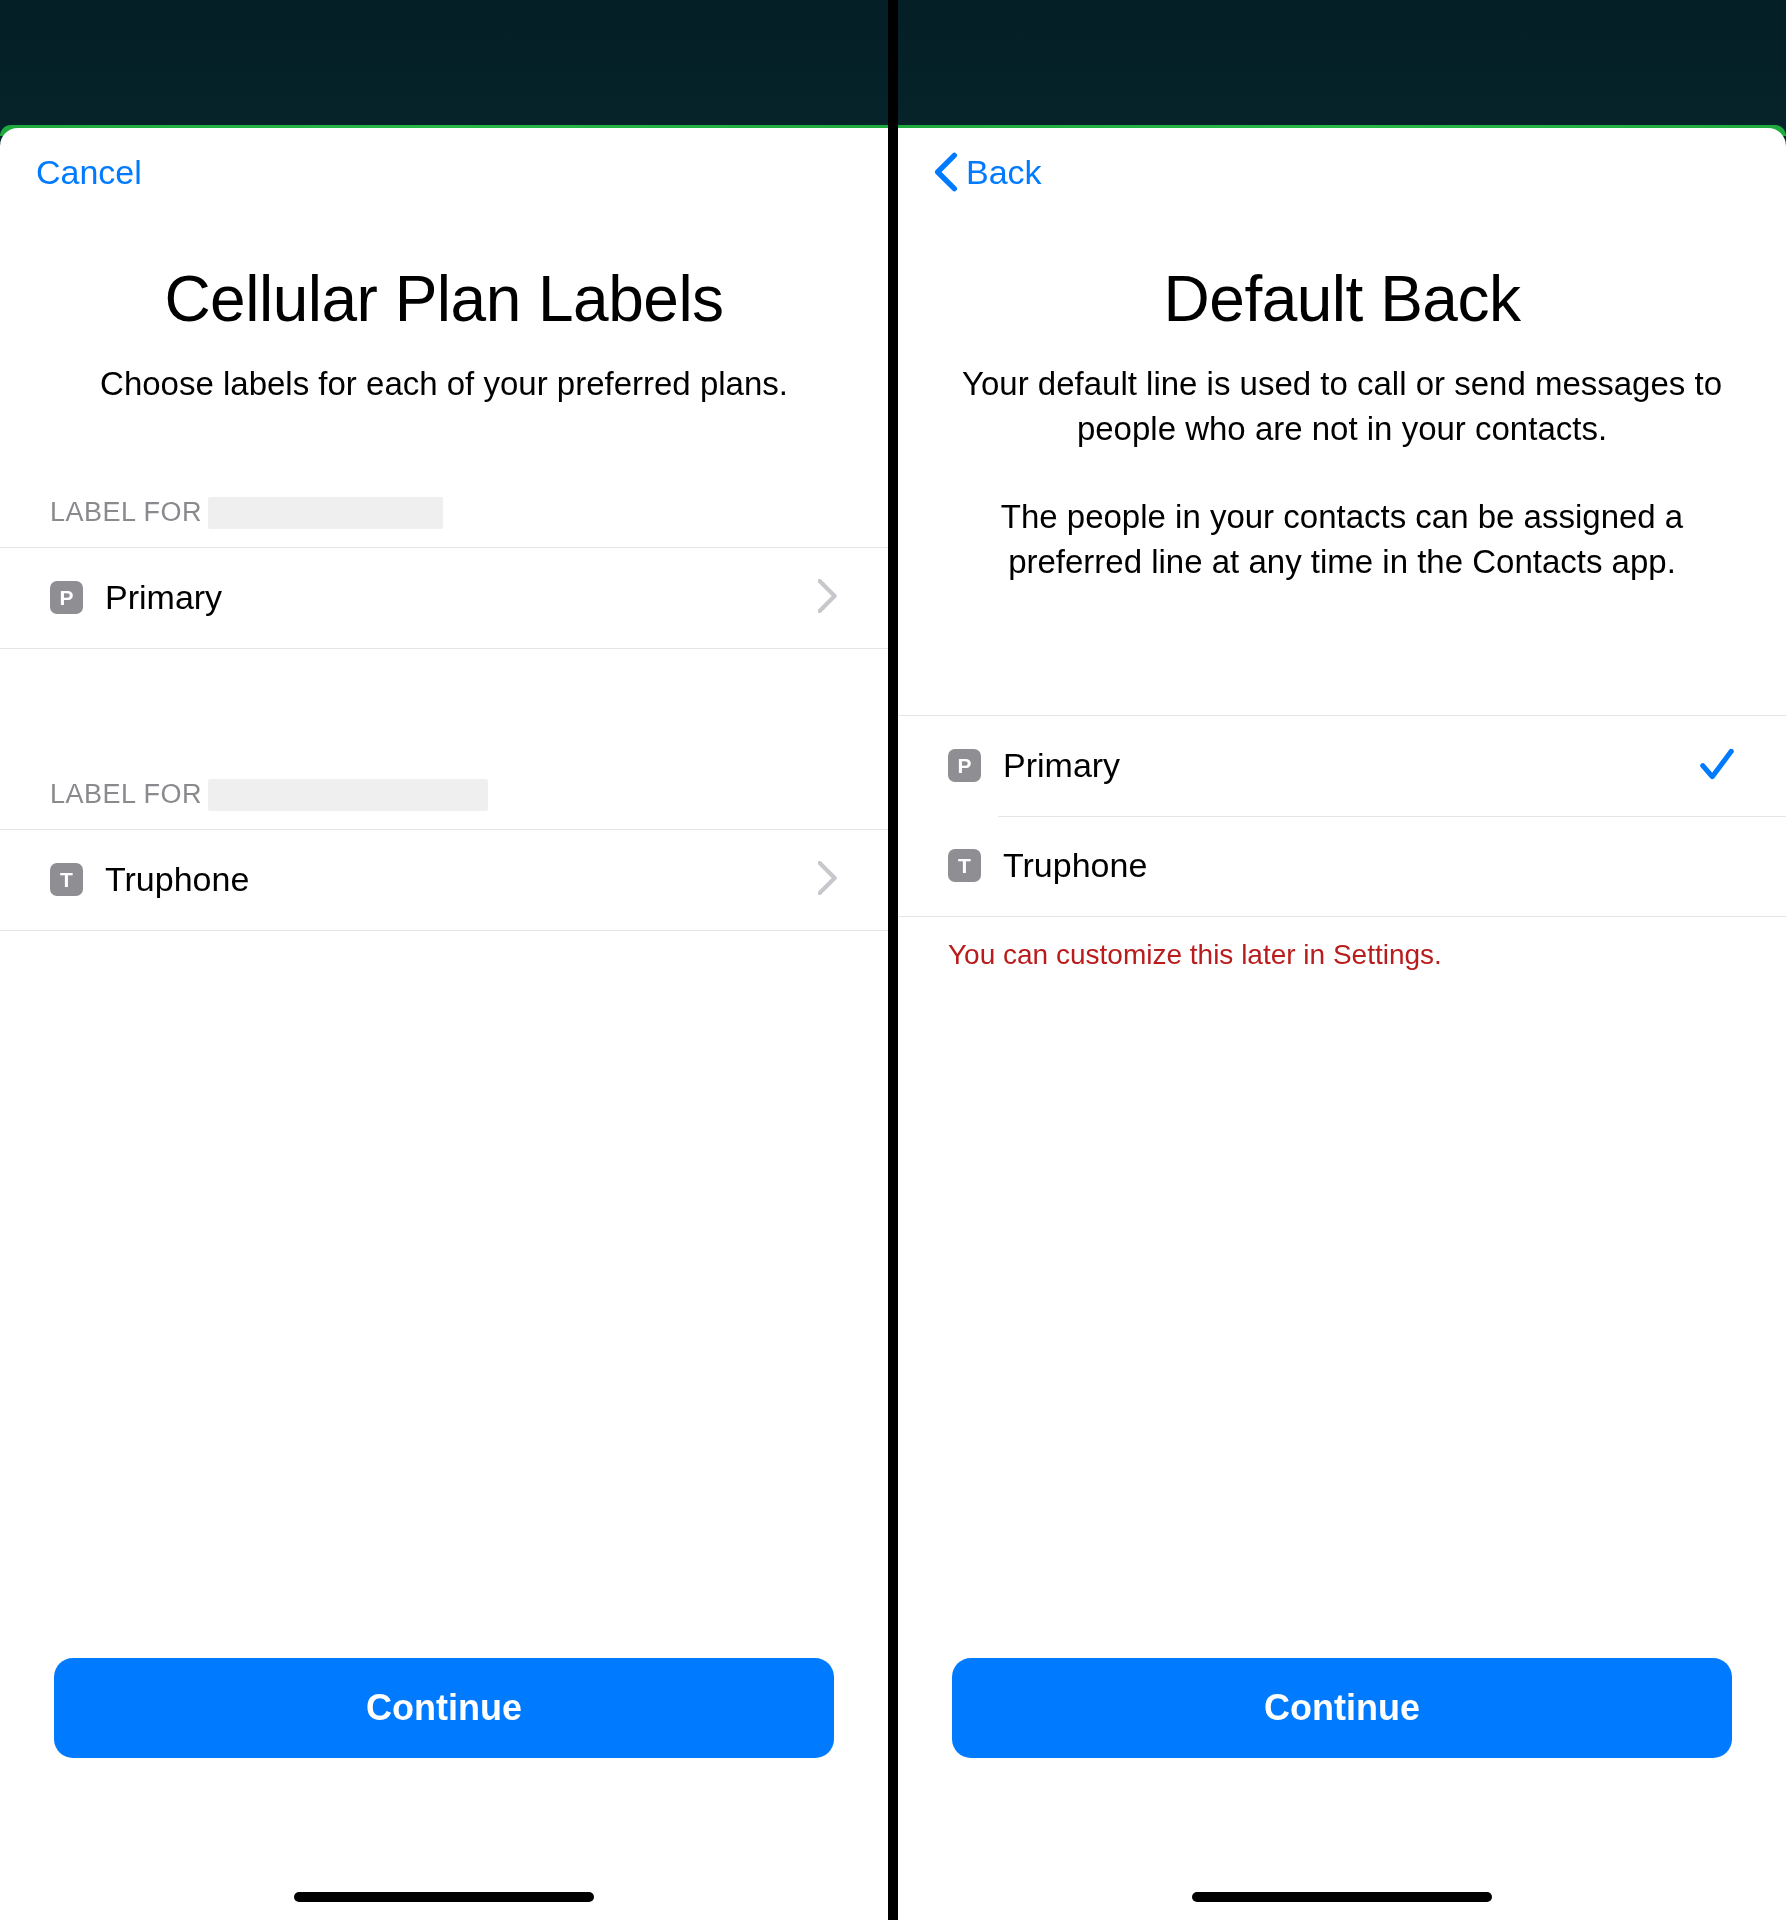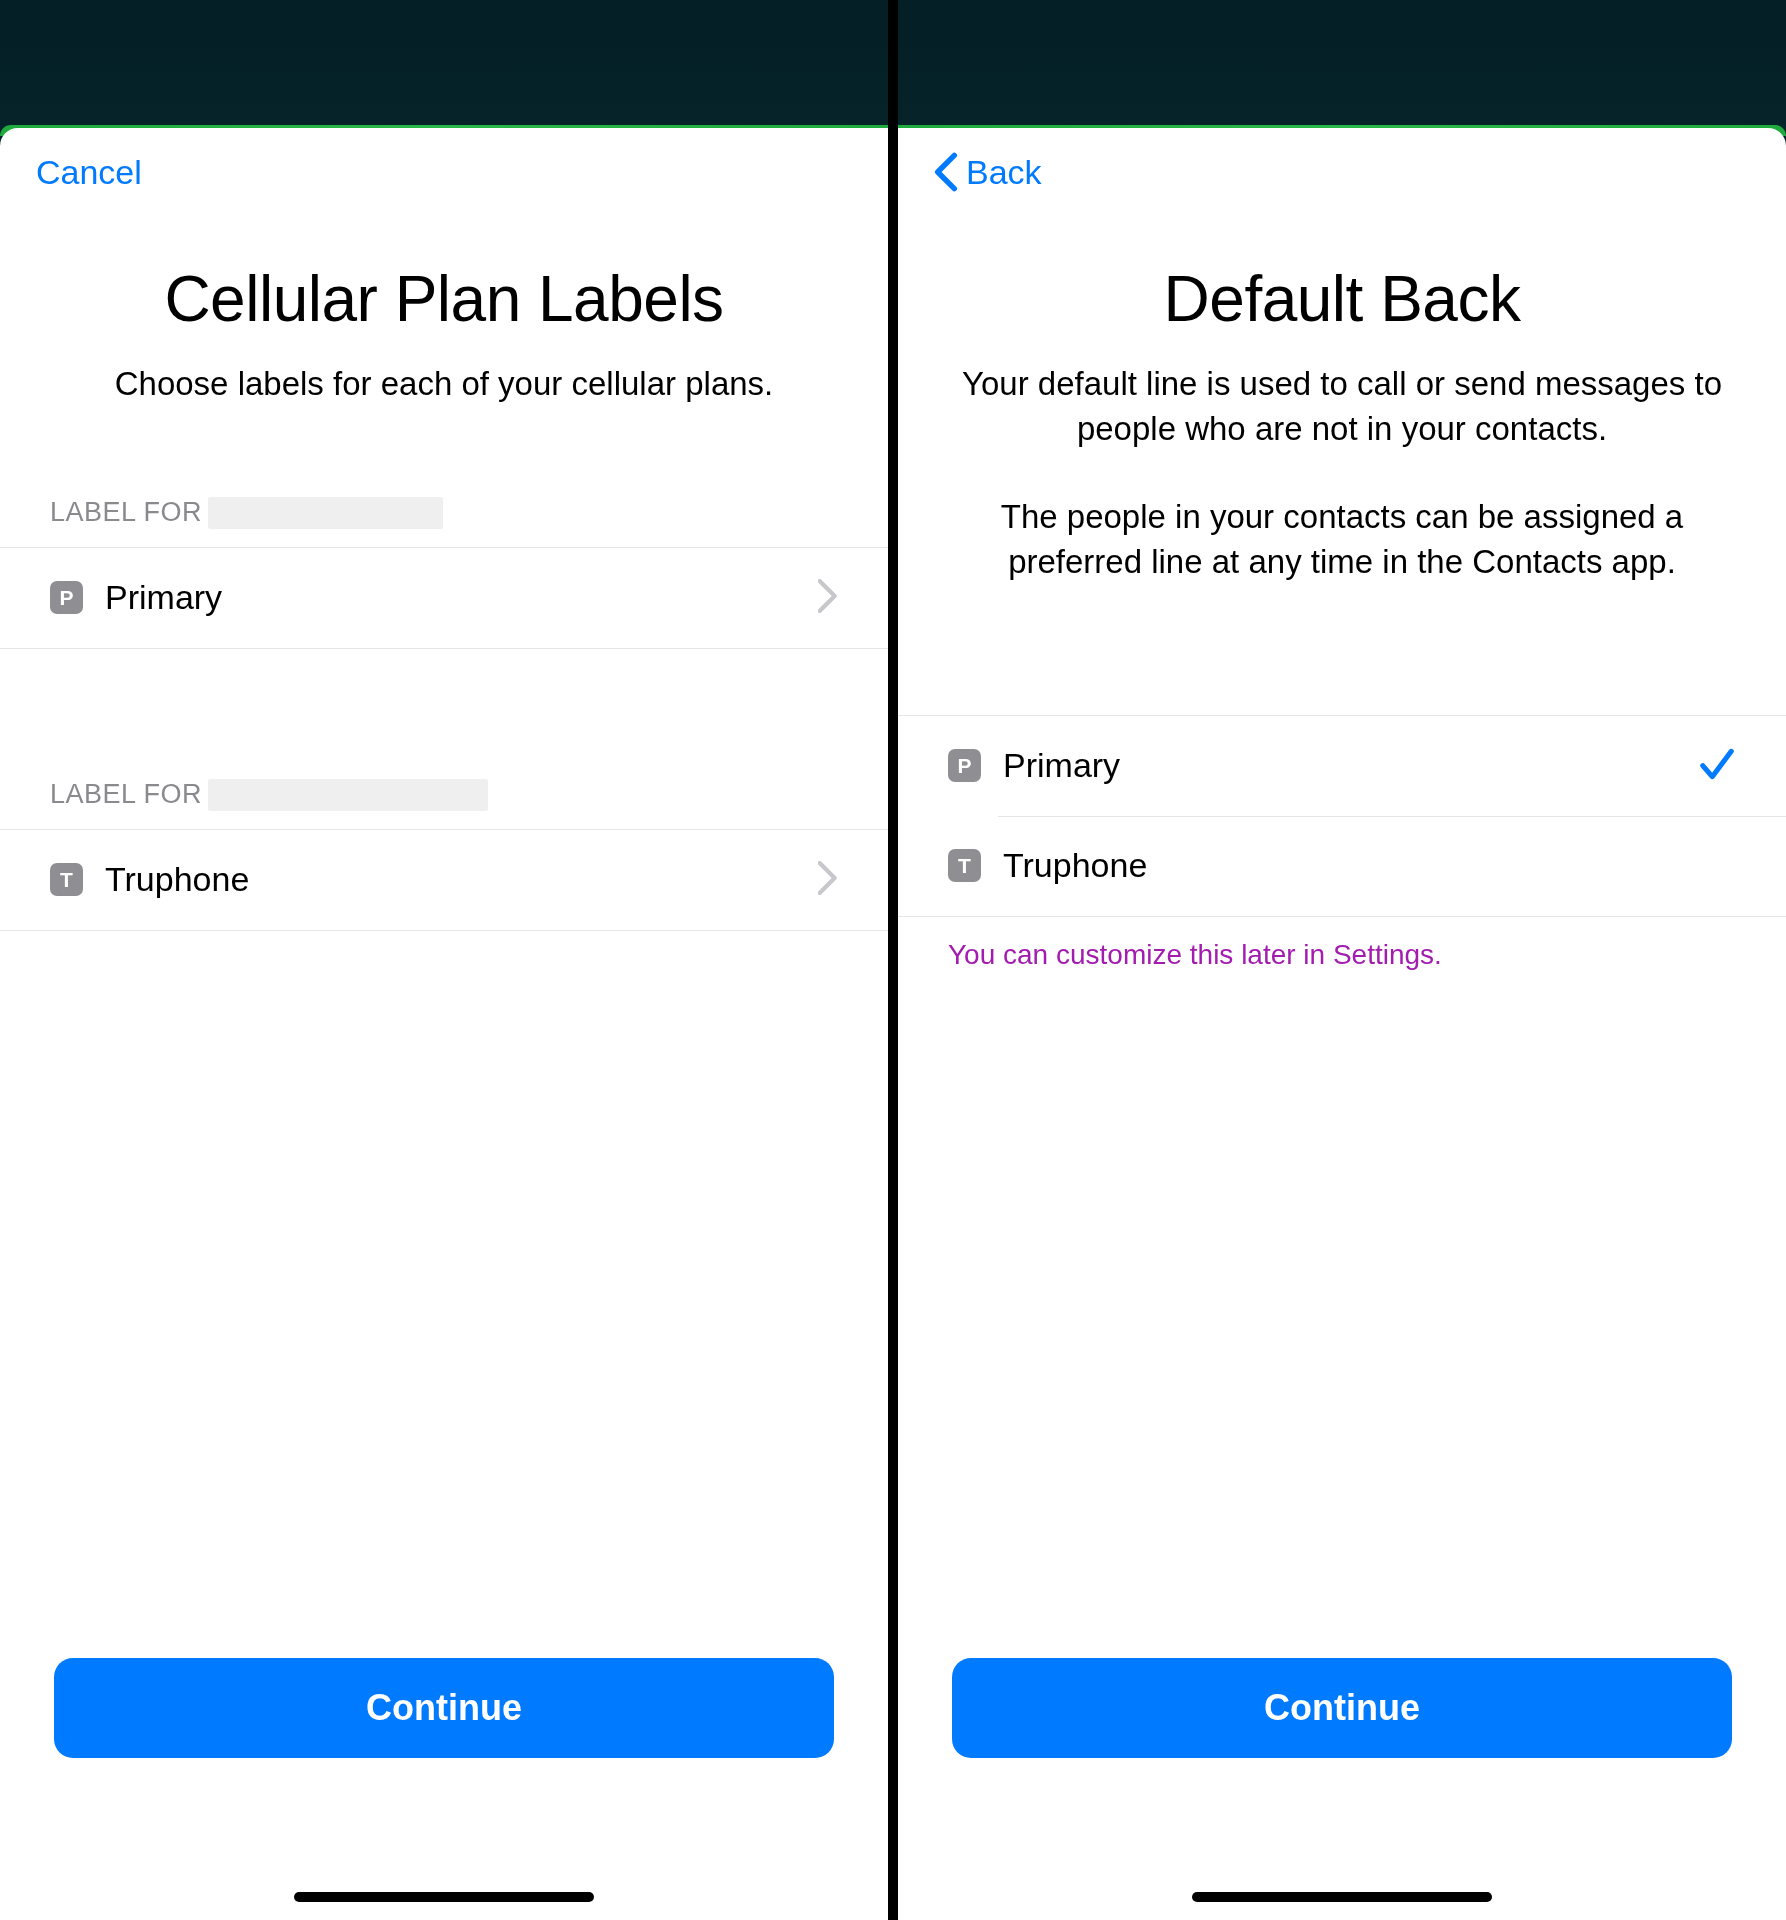--- a/index.html
+++ b/index.html
@@ -209,21 +209,21 @@
       color: #c7c7cc;
     }
 
     .row-check {
       color: #007aff;
     }
 
     .footer-note {
       padding: 22px 50px 0 50px;
       font-size: 28px;
-      color: #a21caf;
+      color: #b91c1c;
     }
 
     
     .cta-wrap {
       position: absolute;
       left: 54px;
       right: 54px;
       bottom: 162px;
     }
 
@@ -273,21 +273,21 @@
   <div class="status-gap"></div>
   <div class="green-strip"></div>
   <div class="sheet">
 
     <div class="navbar">
       <span class="nav-cancel">Cancel</span>
     </div>
 
     <div class="hero hero-left">
       <div class="hero-title">Cellular Plan Labels</div>
-      <div class="hero-sub">Choose labels for each of your cellular plans.</div>
+      <div class="hero-sub">Choose labels for each of your preferred plans.</div>
     </div>
 
     <div class="section-label">
       <span class="section-label-text">LABEL FOR</span>
       <span class="redacted"></span>
     </div>
 
     <div class="list">
       <div class="row">
         <span class="row-icon">P</span>

